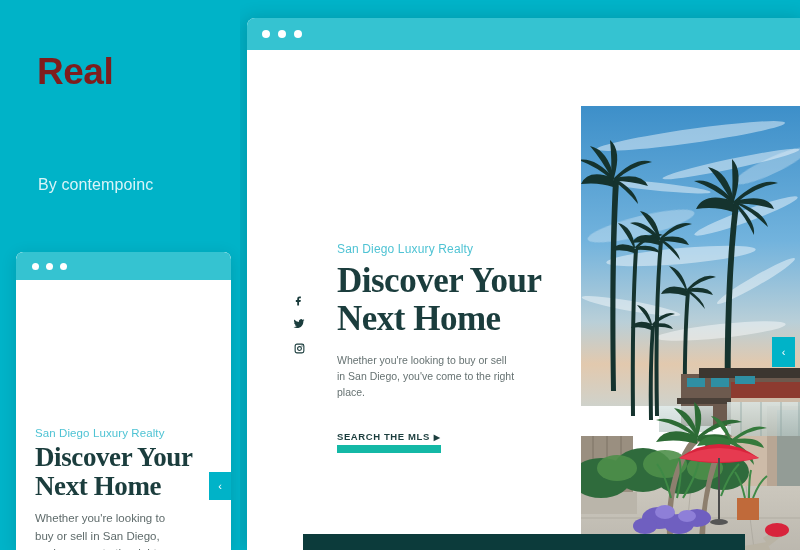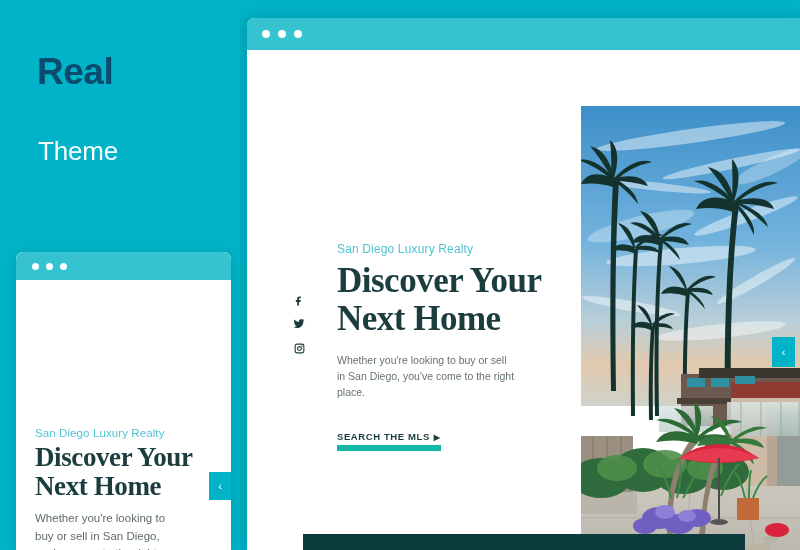--- a/index.html
+++ b/index.html
@@ -9,21 +9,21 @@
     font-family:"Liberation Sans", sans-serif;
   }
 
   
   #promo{
     position:absolute;left:0;top:0;width:240px;height:550px;
     background:#00b3c8;z-index:5;
   }
   #promo-title{
     position:absolute;left:37px;top:52px;width:190px;
-    color:#0c4a6e;font-size:37px;line-height:40px;font-weight:bold;
+    color:#7f1d1d;font-size:37px;line-height:40px;font-weight:bold;
     letter-spacing:-0.5px;
   }
   #promo-sub{
     position:absolute;left:38px;top:136px;
     color:#ffffff;font-size:26px;font-weight:300;letter-spacing:-0.2px;
     opacity:.97;
   }
   #promo-by{
     position:absolute;left:38px;top:176px;
     color:#d9f4f8;font-size:16px;font-weight:400;letter-spacing:.1px;
@@ -87,21 +87,21 @@
   #site-content{position:absolute;left:90px;top:192px;width:230px;}
   #s-eyebrow{color:#4fc3d4;font-size:12px;letter-spacing:.15px;margin-bottom:6px;}
   #s-heading{
     font-family:"Liberation Serif", serif;
     color:#1b3d3d;font-size:35px;line-height:38px;letter-spacing:-.5px;
     margin:0 0 14px 0;
   }
   #s-body{color:#667272;font-size:10.5px;line-height:16px;width:180px;margin-bottom:26px;}
   #s-cta{
     display:inline-block;color:#1b3d3d;font-size:9.5px;font-weight:bold;
-    letter-spacing:.6px;border-bottom:6px solid #14b8a6;padding-bottom:3px;
+    letter-spacing:.6px;border-bottom:8px solid #14b8a6;padding-bottom:3px;
   }
   #s-cta .caret{font-size:8px;margin-left:4px;color:#1b3d3d;}
 
   
   #social-rail{
     position:absolute;left:46px;top:244px;display:flex;flex-direction:column;gap:12px;
   }
   .soc{width:12px;height:12px;color:#1b3d3d;display:flex;align-items:center;justify-content:center;}
   .soc svg{display:block;}
 
@@ -118,21 +118,21 @@
     background:#0c3b3b;z-index:3;
   }
 </style>
 </head>
 <body>
 
 <div id="promo">
   <div id="promo-title">
     <div>Real</div>
   </div>
-  <div id="promo-sub">Theme</div>
+  <div id="promo-by">By contempoinc</div>
 </div>
 
 <div id="mobile-card">
   <div id="mobile-titlebar">
     <span class="dot"></span>
     <span class="dot"></span>
     <span class="dot"></span>
   </div>
   <div id="mobile-body">
     <div id="mobile-content">

